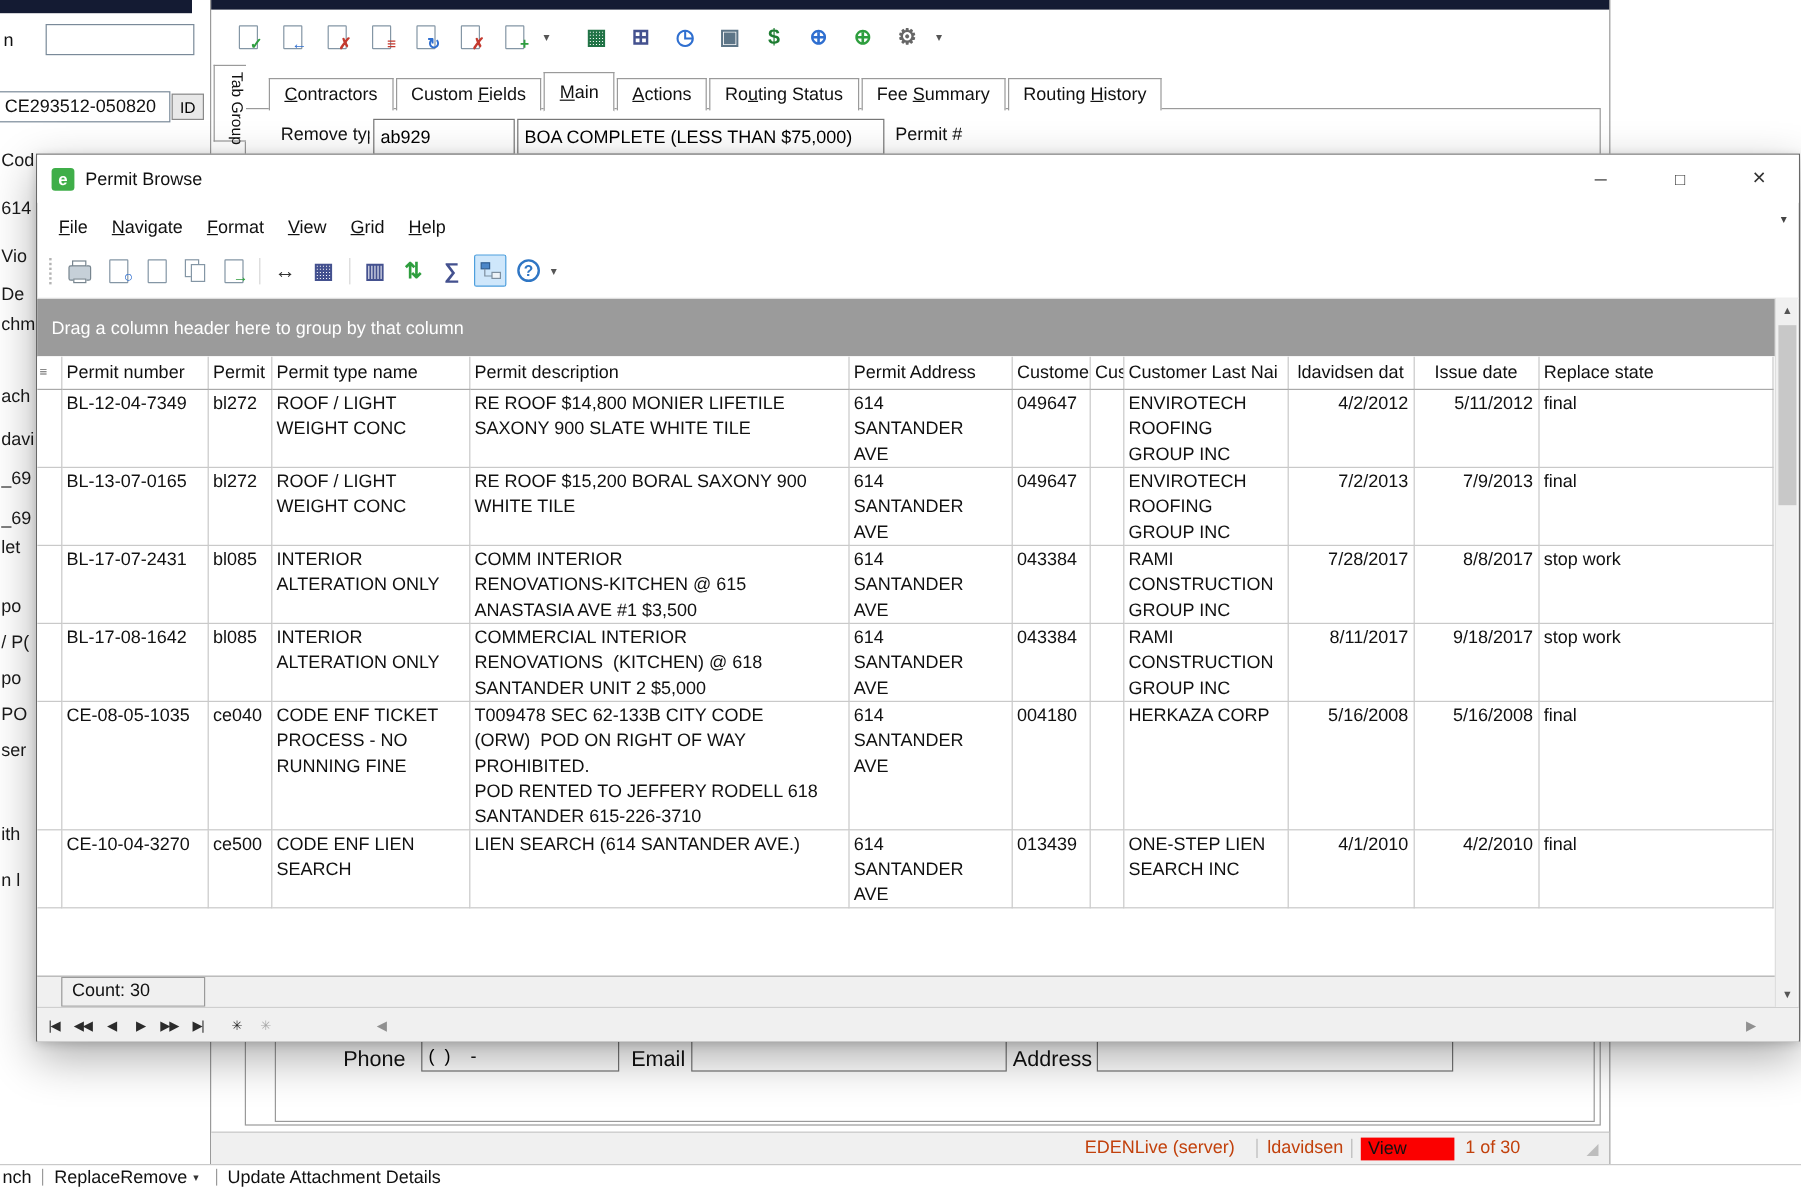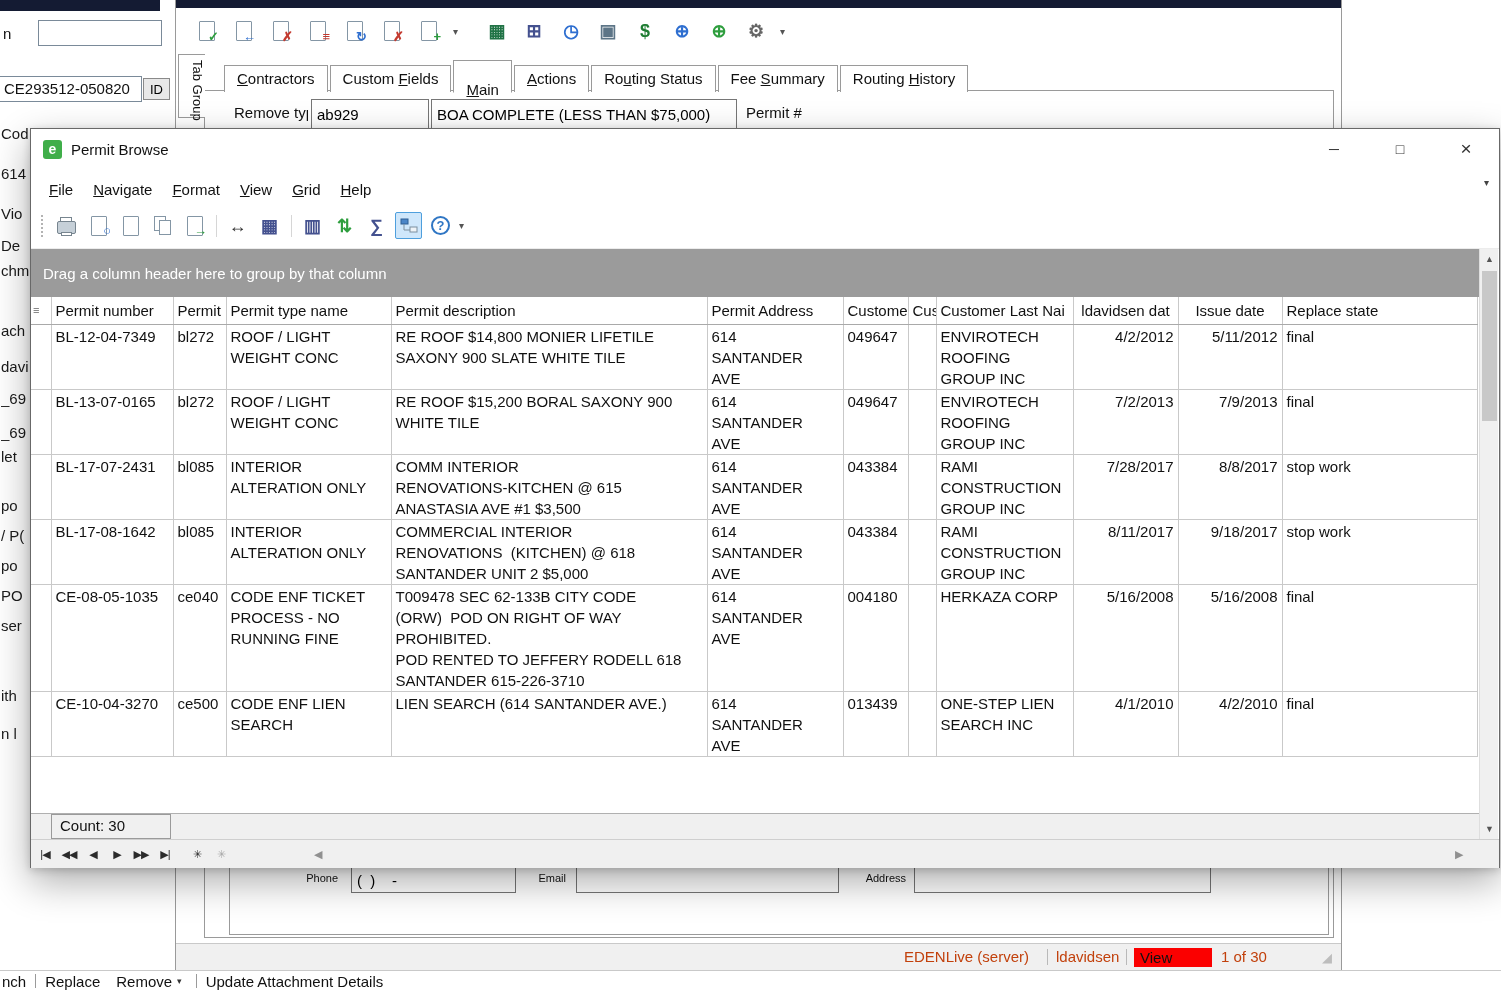--- a/index.html
+++ b/index.html
@@ -18,25 +18,25 @@
 .tbtn{position:relative;width:26px;height:28px;flex:0 0 auto;display:flex;align-items:center;justify-content:center;margin-right:11px}
 .dsh{width:16px;height:20px;background:#fff;border:1px solid #8496a5;border-radius:1px}
 .ovg{position:absolute;right:1px;bottom:2px;font-size:13px;font-weight:bold;line-height:1}
 .plain{font-size:18px;font-weight:bold;line-height:1}
 .chev{font-size:10px;color:#555;margin-right:10px}
 .gap16{margin-left:16px}
 .tabgroup{position:absolute;left:2px;top:54px;width:27px;height:64px;border:1px solid #9a9a9a;border-right:none;background:#fff;writing-mode:vertical-rl;font-size:13px;padding:5px 0 0 6px;z-index:4;white-space:nowrap}
 .contentbox{position:absolute;left:28px;top:90px;width:1130px;height:848px;border:1px solid #9a9a9a;background:#fff}
 .tabsrow{position:absolute;left:48px;top:58px;height:34px;display:flex;align-items:flex-end;z-index:3}
 .tab{border:1px solid #9a9a9a;border-bottom:none;background:#fff;padding:4px 12px 5px;font-size:15px;margin-right:2px;height:27px;line-height:18px;white-space:nowrap}
-.tab.active{height:33px;padding-top:20px;margin-bottom:-1px;border-bottom:1px solid #fff}
+.tab.active{height:33px;padding-top:8px;margin-bottom:-1px;border-bottom:1px solid #fff}
 .flabel{position:absolute;font-size:15px;white-space:nowrap;overflow:hidden;z-index:5}
 .fi{position:absolute;height:30px;border:1px solid #767676;background:#fff;font-size:15px;padding:2px 5px;z-index:5;font-family:inherit}
 .binnerbox{position:absolute;left:53px;top:858px;width:1100px;height:77px;border:1px solid #9a9a9a;background:#fff}
-.blabel{position:absolute;font-size:11px;text-align:right;white-space:nowrap}
+.blabel{position:absolute;font-size:18px;text-align:right;white-space:nowrap}
 .bi{position:absolute;height:26px;border:1px solid #767676;background:#fff;font-size:15px;padding:2px 5px;font-family:inherit}
 .statusbar{position:absolute;left:0;top:943px;width:100%;height:27px;background:#f0f0f0;border-top:1px solid #c9c9c9}
 .stext{position:absolute;top:4px;font-size:15px;color:#c2410c;white-space:nowrap}
 .ssep{position:absolute;top:5px;width:1px;height:16px;background:#b9b9b9}
 .viewbadge{position:absolute;left:958px;top:4px;width:78px;height:19px;background:#fb0000;color:#111;font-size:15px;line-height:19px;padding-left:6px}
 .sgrip{position:absolute;left:1146px;top:6px;color:#bdbdbd;font-size:13px}
 
 #bottombar{position:absolute;left:0;top:970px;width:1501px;height:21px;background:#fff;border-top:1px solid #c9c9c9;display:flex;align-items:center;font-size:15px;z-index:2}
 .bsep{width:1px;height:14px;background:#9a9a9a;margin:0 9px}
 .bitem{white-space:nowrap}
@@ -208,21 +208,21 @@
     <span class="viewbadge">View</span>
     <span class="stext" style="left:1045px">1 of 30</span>
     <span class="sgrip">◢</span>
   </div>
 </div>
 
 <div id="bottombar">
   <span class="bitem" style="margin-left:2px">nch</span>
   <span class="bsep"></span>
   <span class="bitem">Replace</span>
-  <span class="bitem" style="margin-left:16px">Remove</span>
+  <span class="bitem" style="">Remove</span>
   <span class="bchev">▾</span>
   <span class="bsep" style="margin-left:14px"></span>
   <span class="bitem">Update Attachment Details</span>
 </div>
 
 <div id="fgwin">
 
   <div class="titlebar">
     <span class="applogo">e</span>
     <span class="wtitle">Permit Browse</span>

